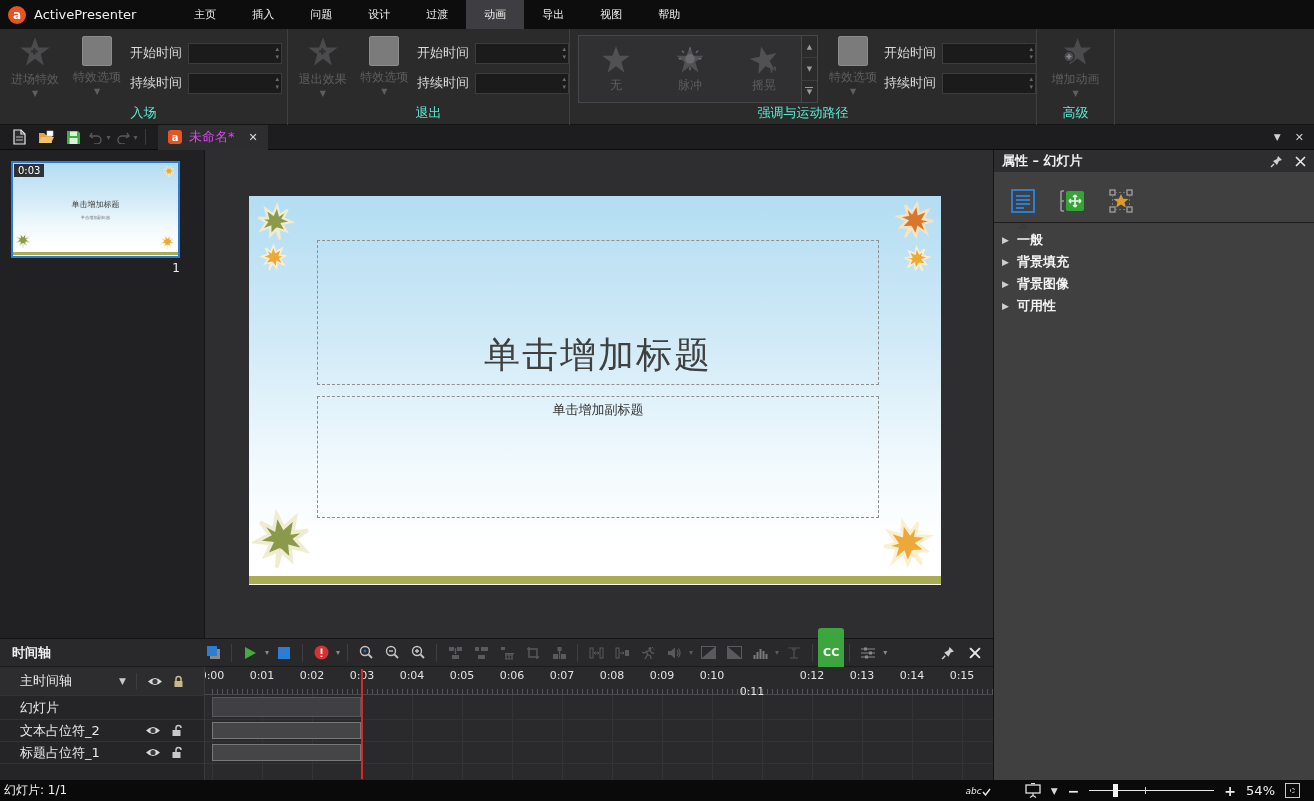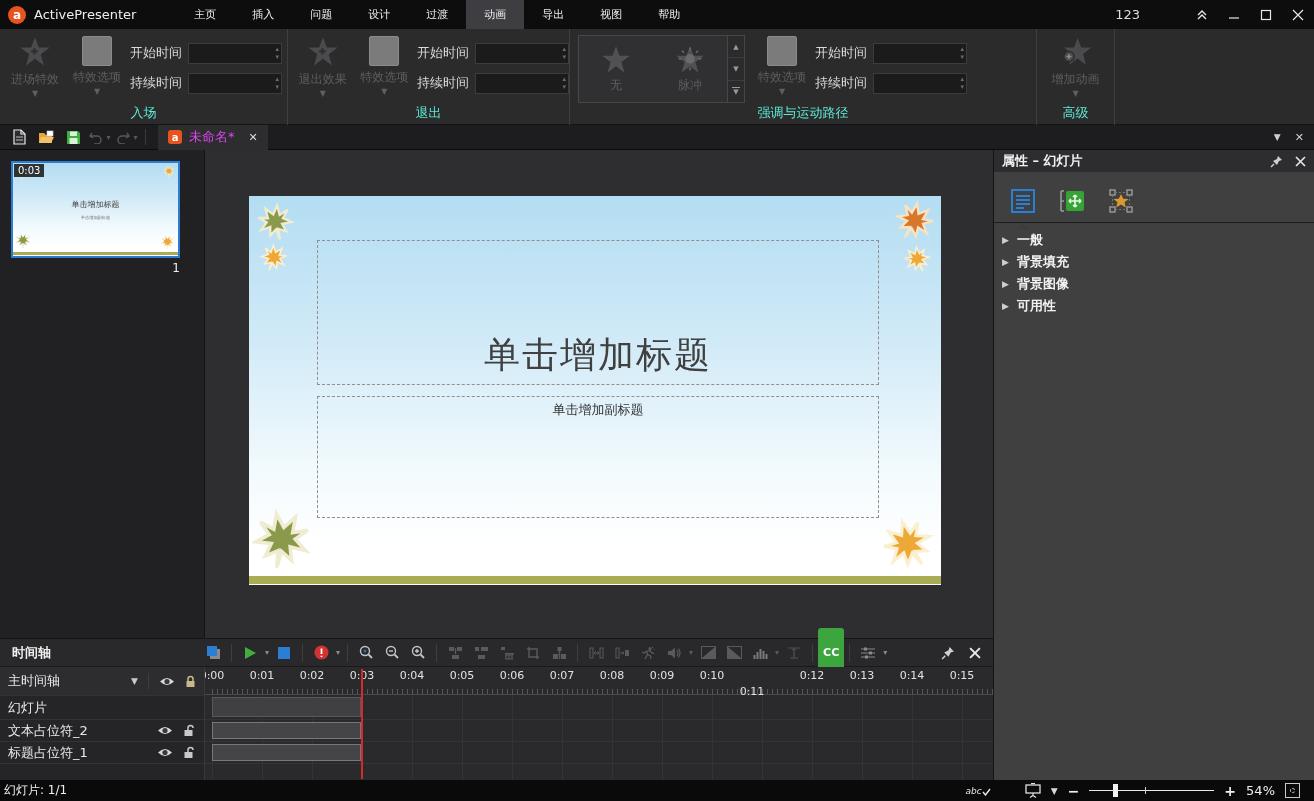--- a/index.html
+++ b/index.html
@@ -94,21 +94,21 @@
   
   #timeline { position:absolute; left:0; top:638px; width:993px; height:142px; background:#252527; border-top:1px solid #141415; }
   #tl-toolbar { height:28px; background:#29292b; display:flex; align-items:center; border-bottom:1px solid #1a1a1b; }
   #tl-title { color:#f0f0f0; font-size:13px; font-weight:bold; padding:0 12px; width:200px; }
   .tbtn { width:26px; height:24px; display:flex; align-items:center; justify-content:center; }
   .tsep { width:1px; height:18px; background:#3e3e41; margin:0 5px; }
   .tdrop { color:#8a8a8e; font-size:8px; margin:0 2px; }
   #cc-btn { background:var(--cc-green,#3da53d); color:#fff; font-size:11px; font-weight:bold;
     border-radius:3px; padding:18px 5px; }
   #tl-left { position:absolute; left:0; top:28px; width:205px; bottom:0; border-right:1px solid #3a3a3c; }
-  .tl-row { display:flex; align-items:center; padding:0 8px; color:#e8e8e8; font-size:13px;
+  .tl-row { display:flex; align-items:center; padding:0 20px; color:#e8e8e8; font-size:13px;
     border-bottom:1px solid #333335; }
   .tl-row .ic { margin-left:auto; display:flex; align-items:center; gap:10px; }
   #tl-right { position:absolute; left:205px; top:28px; right:0; bottom:0; background:#2a2a2c; overflow:hidden; }
   #ruler { position:absolute; left:0; top:0; right:0; height:28px; border-bottom:1px solid #4a4a4e;
     background:
       repeating-linear-gradient(to right, #55555a 0 1px, transparent 1px 5px);
     background-size:100% 6px; background-position:7px 100%; background-repeat:no-repeat;
     background-position-y:22px; }
   .rlab { position:absolute; top:2px; width:40px; text-align:center; color:#e2e2e2; font-size:11px; }
   #tracks { position:absolute; left:0; top:28px; right:0; bottom:0;
@@ -143,43 +143,20 @@
     <div class="menu-item">主页</div>
     <div class="menu-item">插入</div>
     <div class="menu-item">问题</div>
     <div class="menu-item">设计</div>
     <div class="menu-item">过渡</div>
     <div class="menu-item active">动画</div>
     <div class="menu-item">导出</div>
     <div class="menu-item">视图</div>
     <div class="menu-item">帮助</div>
   </div>
-  <div id="titlebar-right">
-    <span id="titlebar-text">123</span>
-    <div class="win-btn">
-      <svg width="12" height="12" viewBox="0 0 12 12">
-          <path d="M2 6 L6 2 L10 6 M2 10 L6 6 L10 10" fill="none" stroke="#e8e8e8" stroke-width="1.4"></path>
-        </svg>
-    </div>
-    <div class="win-btn">
-      <svg width="12" height="12" viewBox="0 0 12 12">
-          <path d="M1 9 H11" stroke="#e8e8e8" stroke-width="1.2"></path>
-        </svg>
-    </div>
-    <div class="win-btn">
-      <svg width="12" height="12" viewBox="0 0 12 12">
-          <rect x="1.5" y="1.5" width="9" height="9" fill="none" stroke="#e8e8e8" stroke-width="1.2"></rect>
-        </svg>
-    </div>
-    <div class="win-btn">
-      <svg width="12" height="12" viewBox="0 0 12 12">
-          <path d="M1 1 L11 11 M11 1 L1 11" stroke="#e8e8e8" stroke-width="1.2"></path>
-        </svg>
-    </div>
-  </div>
 </div>
 
 <div id="ribbon">
 
   <div class="rgroup" style="width:288px; display:flex;">
     <div class="bigbtn" style="margin-left:4px;">
       <svg width="34" height="32" viewBox="0 0 100 100">
         <polygon points="50,4 62,36 96,36 68,57 78,92 50,71 22,92 32,57 4,36 38,36" fill="#4b4b4e"></polygon>
         <path d="M38 48 H58 M48 38 V58" stroke="#2f2f31" stroke-width="7"></path>
       </svg>
@@ -263,20 +240,29 @@
         </svg>
         <span class="lbl">无</span>
       </div>
       <div class="gal-item">
         <svg width="30" height="30" viewBox="0 0 100 100">
           <polygon points="50,4 62,36 96,36 68,57 78,92 50,71 22,92 32,57 4,36 38,36" fill="#515154"></polygon>
           <circle cx="50" cy="46" r="16" fill="#6a6a6e"></circle>
           <path d="M50 18 V8 M50 74 V84 M22 46 H12 M88 46 H78 M30 26 L23 19 M70 26 L77 19" stroke="#6a6a6e" stroke-width="5"></path>
         </svg>
         <span class="lbl">脉冲</span>
+      </div>
+      <div class="gal-item">
+        <svg width="30" height="30" viewBox="0 0 100 100">
+          <g transform="rotate(-12 50 50)">
+              <polygon points="50,4 62,36 96,36 68,57 78,92 50,71 22,92 32,57 4,36 38,36" fill="#515154"></polygon>
+            </g>
+          <path d="M72 80 q6 6 2 12 M84 72 q7 6 3 13" stroke="#515154" stroke-width="5" fill="none"></path>
+        </svg>
+        <span class="lbl">摇晃</span>
       </div>
     </div>
     <div class="gal-scroll">
       <div>▲</div>
       <div>▼</div>
       <div style="border-bottom:none; flex-direction:column;"><span style="width:8px;border-top:1px solid #9a9a9e;"></span>▼</div>
     </div>
     <div class="bigbtn" style="margin-left:6px;">
       <div class="graysq"></div>
       <span class="lbl">特效选项</span>

